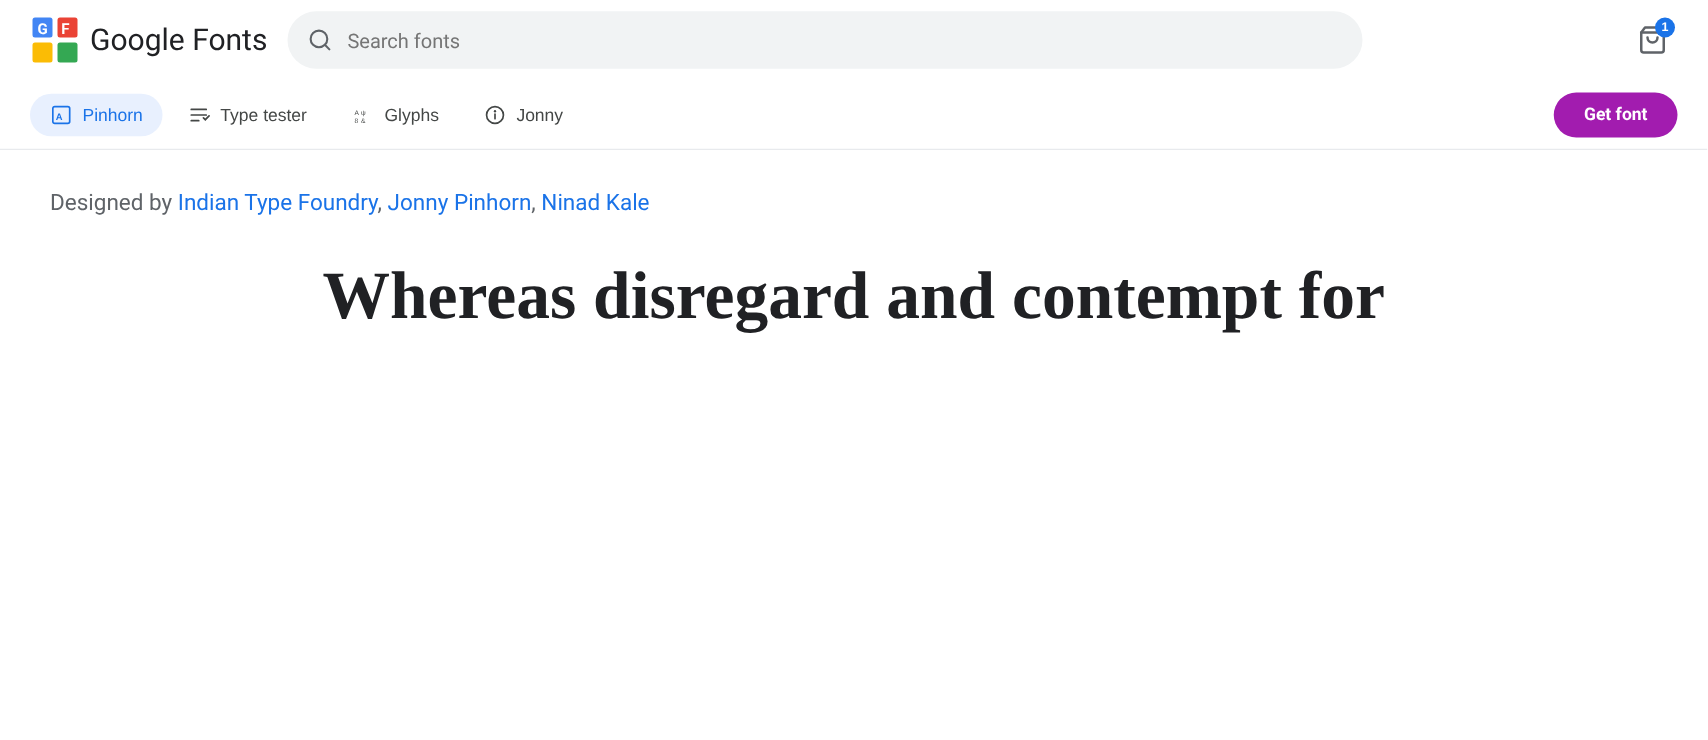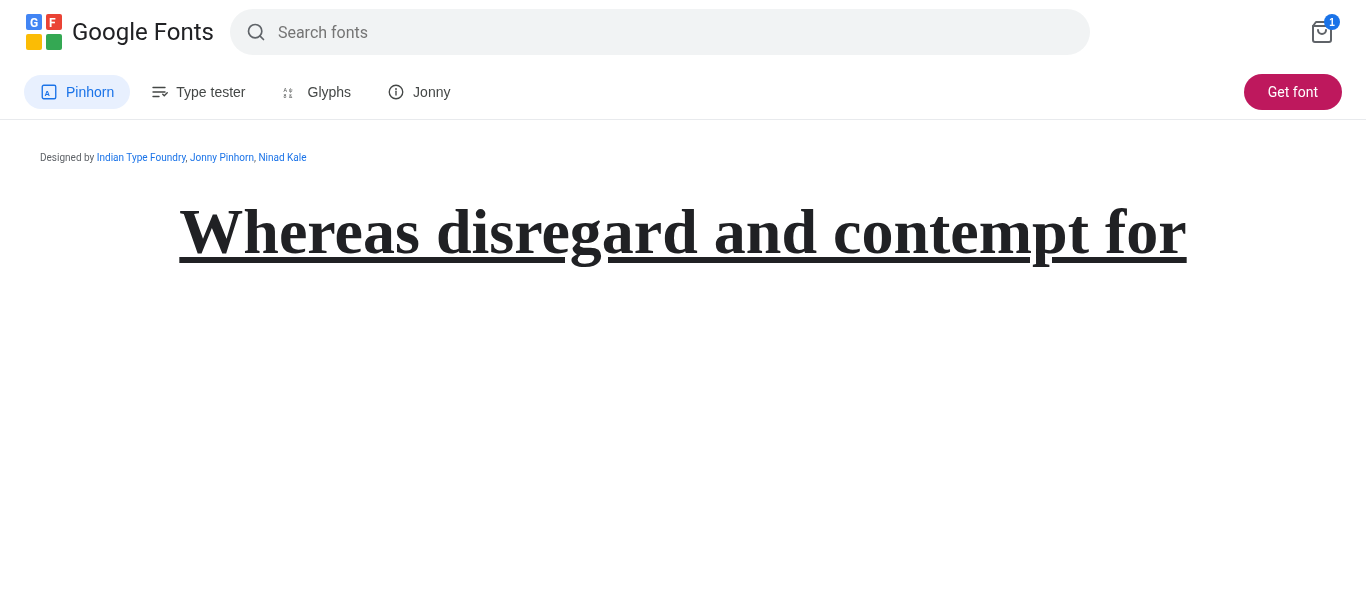--- a/index.html
+++ b/index.html
@@ -133,64 +133,63 @@
       border: none;
       background: none;
     }
 
     .tab-item.active {
       background: #e8f0fe;
       color: #1a73e8;
     }
 
     .get-font-btn {
-      background: #be185d;
+      background: #a21caf;
       color: #fff;
       border: none;
       border-radius: 24px;
       padding: 10px 24px;
       font-size: 14px;
-      font-weight: 400;
+      font-weight: 700;
       cursor: pointer;
       font-family: inherit;
     }
 
     
     .main-content {
       padding: 32px 40px;
     }
 
     .font-title {
       font-size: 56px;
       font-weight: 400;
       color: #202124;
       line-height: 1.1;
       margin-bottom: 12px;
       font-family: Georgia, serif;
     }
 
     .designed-by {
-      font-size: 10px;
+      font-size: 18px;
       color: #5f6368;
     }
 
     .designed-by a {
       color: #1a73e8;
       text-decoration: none;
     }
 
     .specimen-text {
-      font-size: 64px;
+      font-size: 54px;
       font-weight: 700;
       color: #202124;
       text-align: center;
       line-height: 1.15;
       margin-top: 32px;
       font-family: Georgia, 'Times New Roman', serif;
-      text-decoration: underline;
     }
 
     
     .tab-icon {
       width: 18px;
       height: 18px;
       flex-shrink: 0;
     }
   </style>
 </head>

